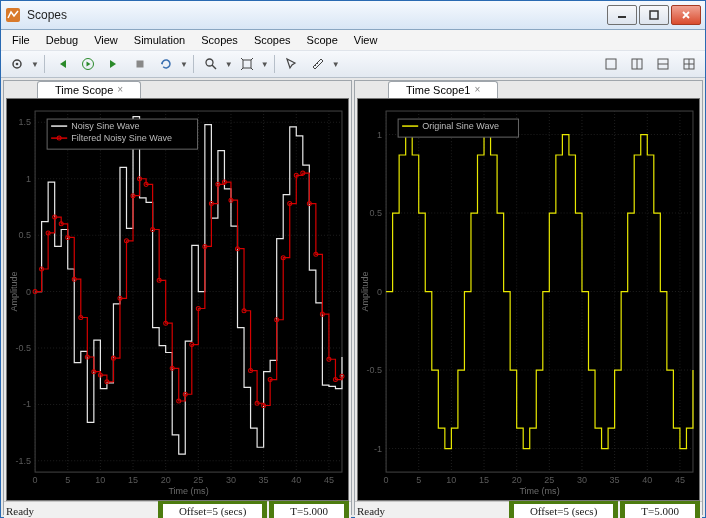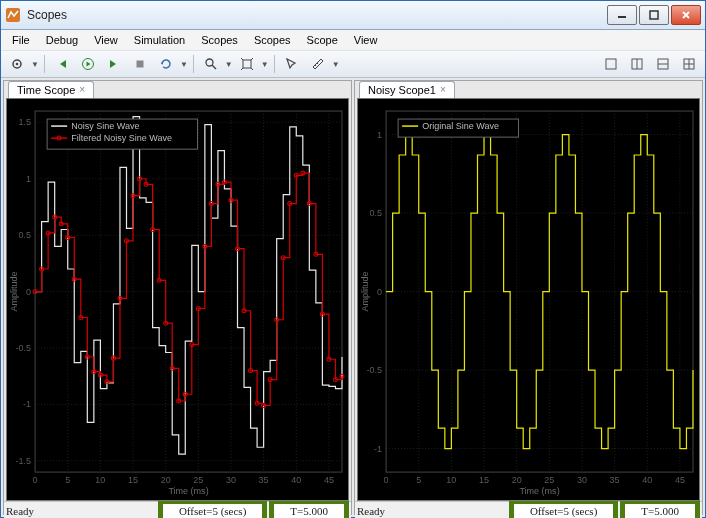--- a/index.html
+++ b/index.html
@@ -12,21 +12,21 @@
   .win-btn.close{background:linear-gradient(#f0a292,#d94b2e);border-color:#a63a22;color:#fff;}
   .menubar{height:20px;background:#f4f4f4;display:flex;align-items:center;padding:0 4px;gap:2px;font-size:11px;color:#000;}
   .menu-item{padding:2px 7px;cursor:default;}
   .toolbar{height:26px;background:linear-gradient(#f7f9fc,#e3e9f1);border-top:1px solid #e0e4ea;border-bottom:1px solid #b6bfc9;display:flex;align-items:center;padding:0 4px;gap:2px;}
   .tbtn{width:22px;height:22px;display:flex;align-items:center;justify-content:center;border:1px solid transparent;border-radius:2px;}
   .tsep{width:1px;height:18px;background:#b6bfc9;margin:0 3px;}
   .tool-right{margin-left:auto;display:flex;gap:2px;}
   .content{flex:1;display:flex;background:#e8e8e8;padding:2px;gap:2px;min-height:0;}
   .pane{flex:1;display:flex;flex-direction:column;background:#e8e8e8;border:1px solid #9fa5ab;min-width:0;}
   .tabrow{height:20px;display:flex;align-items:flex-end;background:#e8e8e8;padding-left:4px;}
-  .tab{background:#fff;border:1px solid #9fa5ab;border-bottom:none;border-radius:3px 3px 0 0;padding:2px 8px;font-size:11px;display:flex;align-items:flex-start;gap:4px;}
+  .tab{background:#fff;border:1px solid #9fa5ab;border-bottom:none;border-radius:3px 3px 0 0;padding:2px 17px;font-size:11px;display:flex;align-items:flex-start;gap:4px;margin-left:29px;}
   .tab-close{color:#888;font-size:10px;}
   .scope{flex:1;background:#000;position:relative;margin:0 2px;border:1px solid #777;}
   .scope svg{width:100%;height:100%;display:block;}
   .status{height:18px;background:#f0f0f0;border-top:1px solid #c8c8c8;display:flex;align-items:center;font-size:11px;padding:0 2px;color:#222;font-family:Liberation Serif, serif;}
   .status .sfill{flex:1;}
   .sbox{border:5px solid #4d7c0f;background:#fff;padding:0 16px;margin-left:2px;height:14px;line-height:14px;}
   .axis-text{fill:#5a5a5a;font-size:9px;font-family:Arial;}
   .axis-label{fill:#6a6a6a;font-size:9px;}
   .grid-line{stroke:#333;stroke-width:1;stroke-dasharray:1 2;opacity:0.6;}
   .legend-box{stroke:#666;fill:#000;}
@@ -279,21 +279,21 @@
         <span>Ready</span>
         <span class="sfill"></span>
         <span class="sbox">Offset=5 (secs)</span>
         <span class="sbox">T=5.000</span>
       </div>
     </div>
 
     <div class="pane">
       <div class="tabrow">
         <div class="tab">
-          <span>Noisy Scope1</span>
+          <span>Time Scope1</span>
           <span class="tab-close">×</span>
         </div>
       </div>
       <div class="scope">
           <svg id="scope1" viewBox="0 0 340 400" preserveAspectRatio="none">
             <rect x="28" y="12" width="306" height="360" fill="#000" stroke="#444"></rect>
             <line class="grid-line" x1="28" y1="12" x2="28" y2="372"></line>
             <text class="axis-text" x="28" y="383" text-anchor="middle">0</text>
             <line class="grid-line" x1="60.5531914893617" y1="12" x2="60.5531914893617" y2="372"></line>
             <text class="axis-text" x="60.5531914893617" y="383" text-anchor="middle">5</text>

